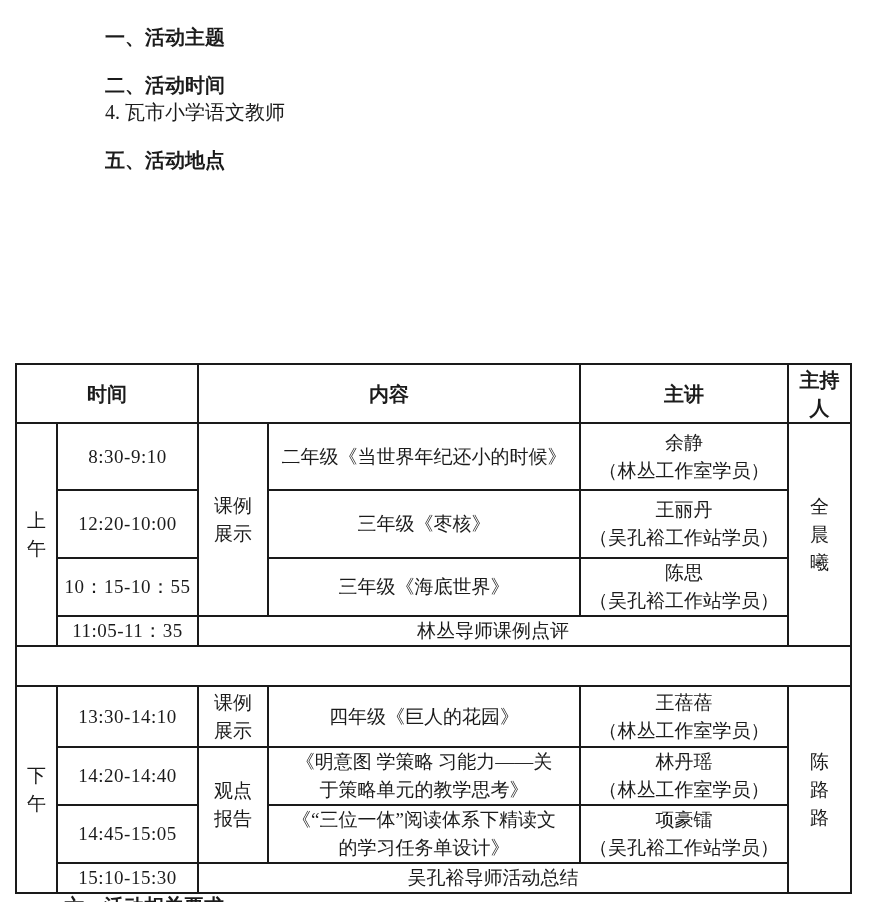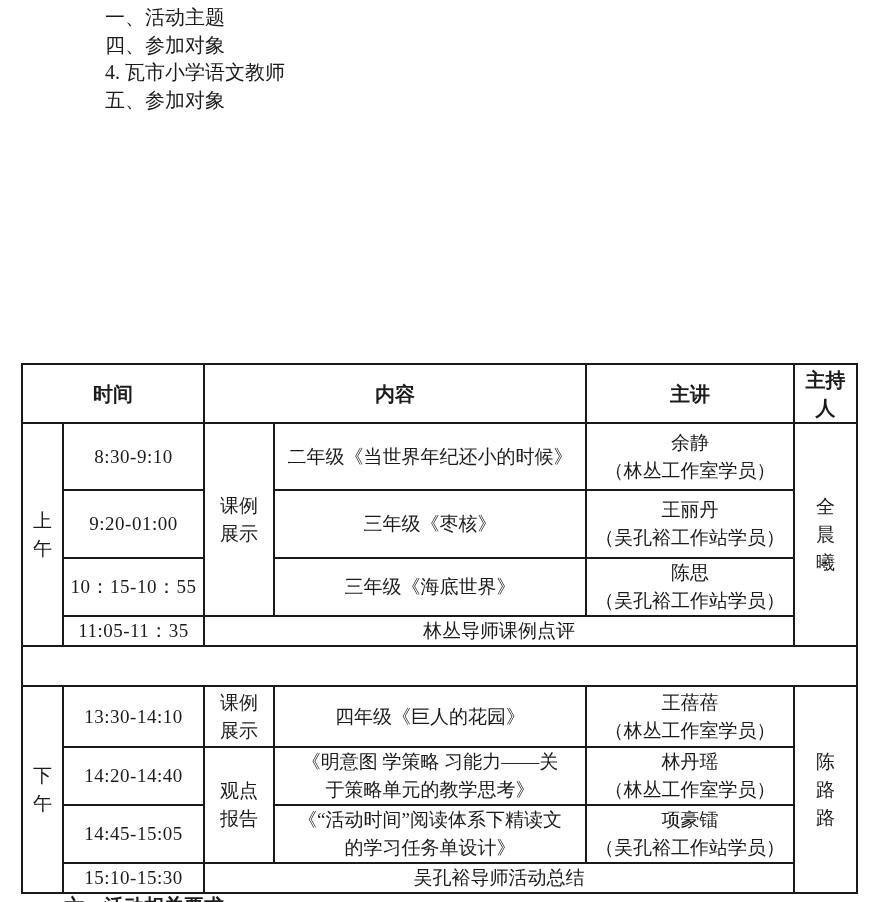--- a/index.html
+++ b/index.html
@@ -17,25 +17,25 @@
     position: absolute;
     left: 105px;
     top: 4px;
     width: 760px;
   }
   .intro .line {
     font-size: 20px;
     line-height: 27.6px;
     white-space: nowrap;
   }
-  .bold { font-weight: normal; }
+  .bold { font-weight: bold; margin-top: 20px; }
   
   table.schedule {
     position: absolute;
-    left: 21px;
+    left: 15px;
     top: 363px;
     border-collapse: collapse;
     table-layout: fixed;
     width: 835px;
   }
   table.schedule th, table.schedule td {
     border: 2px solid #1a1a1a;
     text-align: center;
     vertical-align: middle;
     font-size: 19px;
@@ -65,23 +65,23 @@
     white-space: nowrap;
   }
 </style>
 </head>
 <body>
 
 <div class="page">
 
   <div class="intro">
     <div class="line bold">一、活动主题</div>
-    <div class="line bold">四、参加对象</div>
+    <div class="line bold">二、活动时间</div>
     <div class="line">4. 瓦市小学语文教师</div>
-    <div class="line bold">五、参加对象</div>
+    <div class="line bold">五、活动地点</div>
   </div>
 
   <table class="schedule">
     <colgroup>
       <col style="width:41px">
         <col style="width:141px">
         <col style="width:70px">
       <col style="width:312px">
         <col style="width:208px">
         <col style="width:63px">
@@ -104,21 +104,21 @@
 展示</td>
       <td class="pre">二年级《当世界年纪还小的时候》</td>
       <td class="pre">余静
 （林丛工作室学员）</td>
       <td rowspan="4" class="v-text host-m">全
 晨
 曦</td>
     </tr>
 
     <tr style="height:68px">
-      <td class="time-cell">9:20-01:00</td>
+      <td class="time-cell">12:20-10:00</td>
       <td class="pre">三年级《枣核》</td>
       <td class="pre">王丽丹
 （吴孔裕工作站学员）</td>
     </tr>
 
     <tr style="height:57px">
       <td class="time-cell">10：15-10：55</td>
       <td class="pre">三年级《海底世界》</td>
       <td class="pre">陈思
 （吴孔裕工作站学员）</td>
@@ -152,21 +152,21 @@
       <td rowspan="2" class="pre">观点
 报告</td>
       <td class="pre">《明意图 学策略 习能力——关
 于策略单元的教学思考》</td>
       <td class="pre">林丹瑶
 （林丛工作室学员）</td>
     </tr>
 
     <tr style="height:57px">
       <td class="time-cell">14:45-15:05</td>
-      <td class="pre">《“活动时间”阅读体系下精读文
+      <td class="pre">《“三位一体”阅读体系下精读文
 的学习任务单设计》</td>
       <td class="pre">项豪镭
 （吴孔裕工作站学员）</td>
     </tr>
 
     <tr style="height:30px">
       <td class="time-cell">15:10-15:30</td>
       <td colspan="3">吴孔裕导师活动总结</td>
     </tr>
   </tbody>

